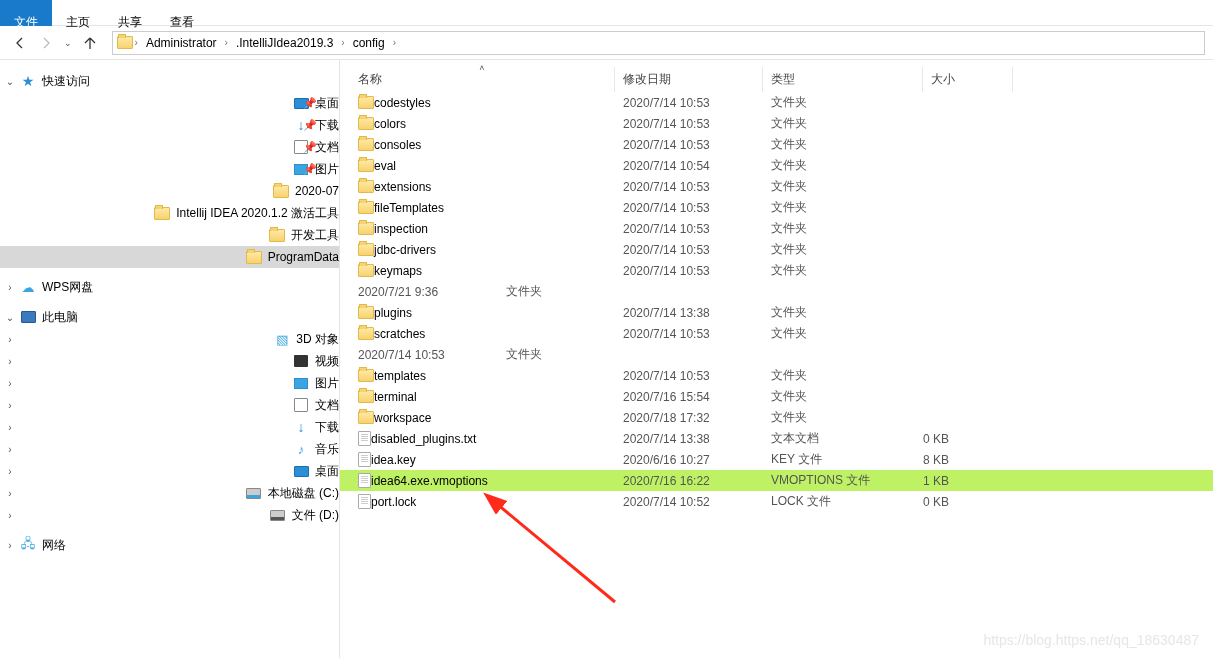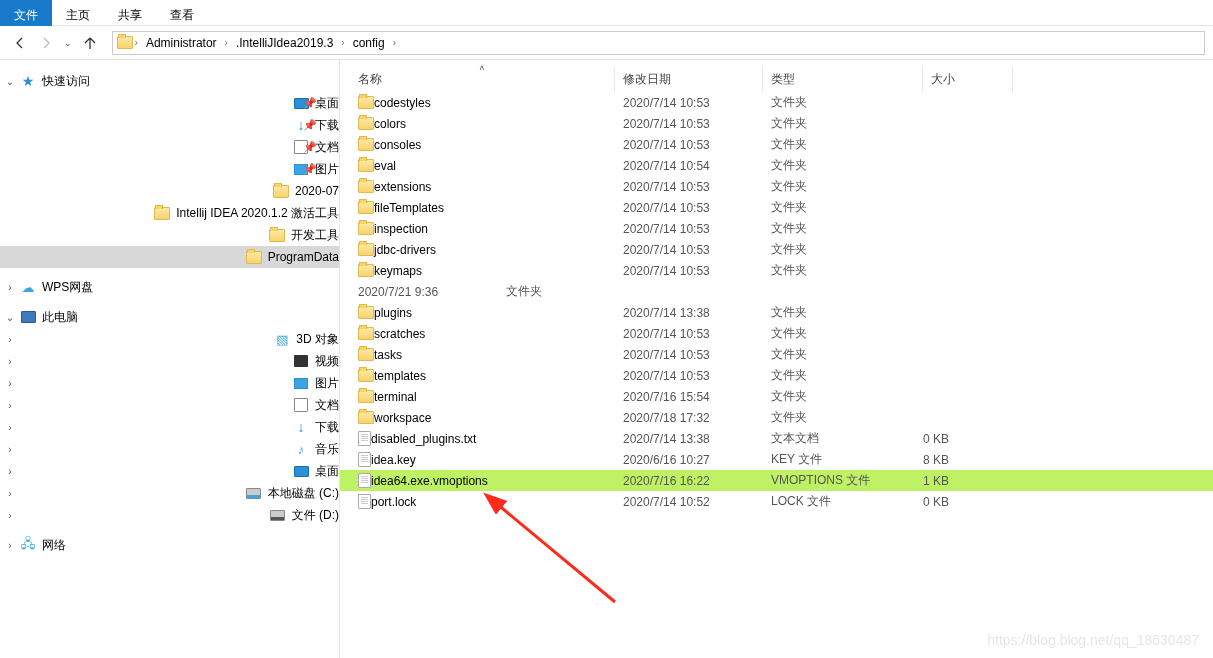--- a/index.html
+++ b/index.html
@@ -1,20 +1,20 @@
 <!DOCTYPE html>
 <html><head>
 <meta charset="utf-8">
 <style>
 * { margin: 0; padding: 0; box-sizing: border-box; font-family: "Microsoft YaHei", "Segoe UI", sans-serif; font-size: 12px; }
 body { background: #fff; width: 1213px; height: 658px; overflow: hidden; position: relative; }
 
 
 .menu-bar { display: flex; align-items: center; height: 26px; border-bottom: 1px solid #e5e5e5; }
-.menu-tab { padding: 2px 14px; height: 26px; line-height: 26px; cursor: default; }
+.menu-tab { padding: 9px 14px; height: 26px; line-height: 26px; cursor: default; }
 .menu-tab.active { background: #1979ca; color: #fff; }
 
 
 .nav-bar { display: flex; align-items: center; height: 34px; padding: 0 8px; border-bottom: 1px solid #e5e5e5; gap: 2px; }
 .nav-btn { width: 24px; height: 24px; display: flex; align-items: center; justify-content: center; color: #555; }
 .nav-btn.disabled { color: #bbb; }
 .chev-small { font-size: 9px; color: #555; padding: 0 4px; }
 
 .addr-bar { flex: 1; height: 24px; border: 1px solid #ccc; display: flex; align-items: center; margin-left: 8px; padding: 0 4px; }
 .addr-folder-icon { width: 16px; height: 16px; display:inline-flex; align-items:center; justify-content:center; }
@@ -373,24 +373,20 @@
         <div class="row">
           <div class="cell-name">
             <span class="ico-folder"></span>
             <span>scratches</span>
           </div>
           <div class="cell-date">2020/7/14 10:53</div>
           <div class="cell-type">文件夹</div>
           <div class="cell-size"></div>
         </div>
         <div class="row">
-          <div class="cell-name">
-            <span class="ico-folder"></span>
-            <span>tasks</span>
-          </div>
           <div class="cell-date">2020/7/14 10:53</div>
           <div class="cell-type">文件夹</div>
           <div class="cell-size"></div>
         </div>
         <div class="row">
           <div class="cell-name">
             <span class="ico-folder"></span>
             <span>templates</span>
           </div>
           <div class="cell-date">2020/7/14 10:53</div>
@@ -459,13 +455,13 @@
   <svg width="160" height="120">
     <defs>
       <marker id="ah" markerWidth="10" markerHeight="10" refX="2" refY="3" orient="auto">
         <path d="M0,0 L0,6 L8,3 z" fill="#ff2a1a"></path>
       </marker>
     </defs>
     <line x1="130" y1="110" x2="12" y2="12" stroke="#ff2a1a" stroke-width="3" marker-end="url(#ah)"></line>
   </svg>
 </div>
 
-<div class="watermark">https://blog.blog.net/qq_18630487</div>
+<div class="watermark">https://blog.https.net/qq_18630487</div>
 
 </body></html>

